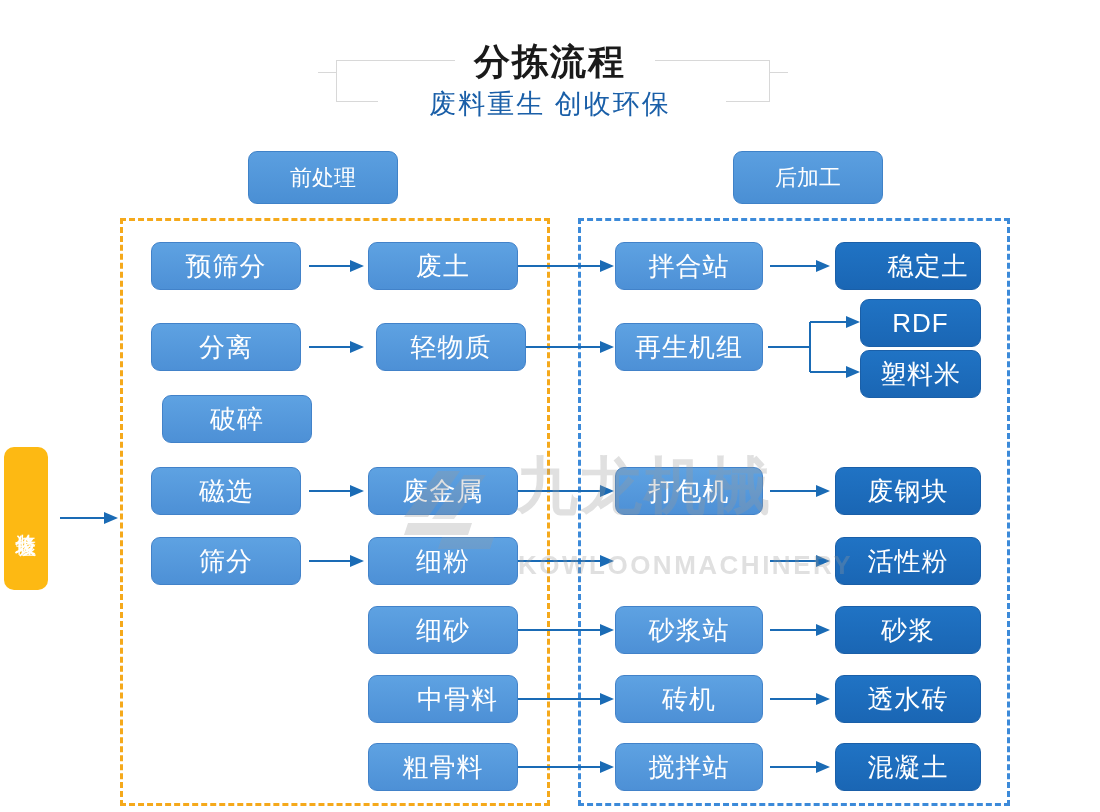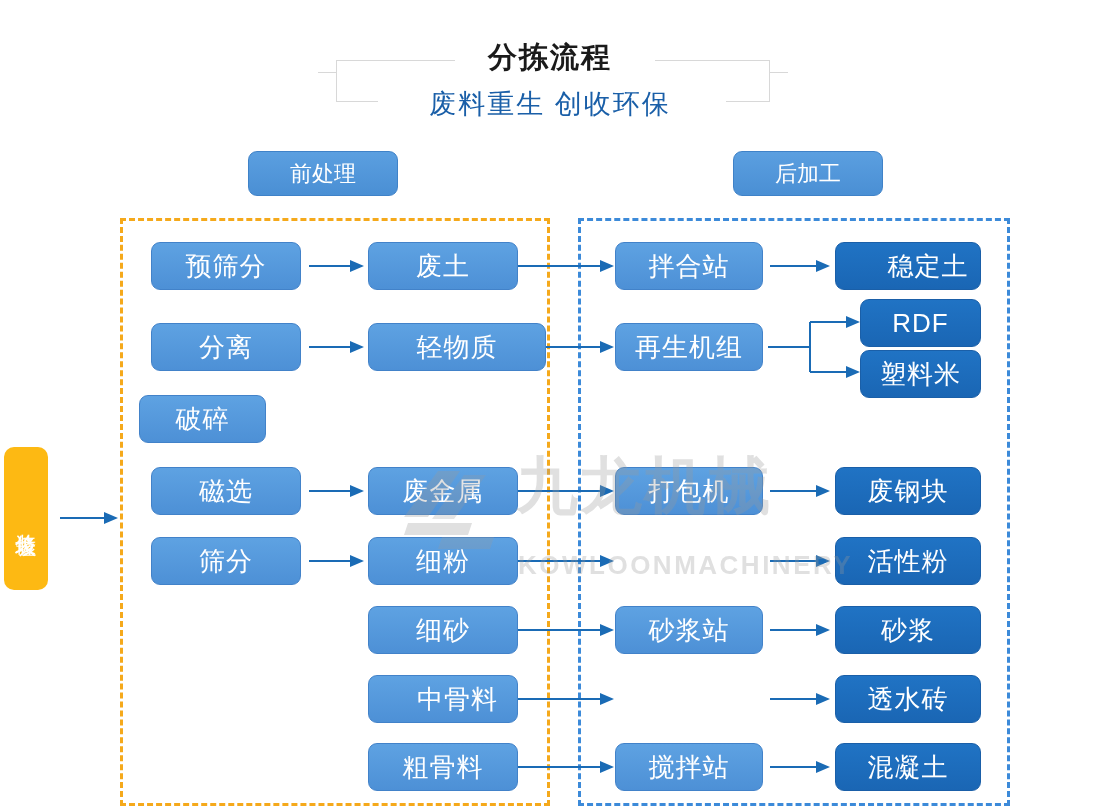--- a/index.html
+++ b/index.html
@@ -21,21 +21,21 @@
   .title-rule {
     position: absolute;
     left: 318px; top: 72px; width: 18px; height: 1px;
     background: #d8d8d8;
   }
   .title-rule.right { left: 770px; }
   .main-title {
     position: absolute;
     left: 0; top: 38px; width: 1100px;
     text-align: center;
-    font-size: 29px; font-weight: bold;
+    font-size: 36px; font-weight: bold;
     color: #1a1a1a;
     letter-spacing: 2px;
     z-index: 3;
   }
   .sub-title {
     position: absolute;
     left: 0; top: 86px; width: 1100px;
     text-align: center;
     font-size: 27px;
     color: #1a5fa8;
@@ -44,21 +44,21 @@
   }
   .title-mask {
     position: absolute;
     background: #ffffff;
     z-index: 2;
   }
 
   
   .section-pill {
     position: absolute;
-    height: 45px;
+    height: 53px;
     border-radius: 9px;
     background: linear-gradient(180deg,#5b9fe0 0%,#4a8fd4 100%);
     border: 1px solid #3f82c8;
     color: #ffffff;
     font-size: 22px;
     display: flex; align-items: center; justify-content: center;
     z-index: 4;
   }
   #pill-pre  { left: 248px; top: 151px; width: 150px; }
   #pill-post { left: 733px; top: 151px; width: 150px; }
@@ -157,21 +157,21 @@
 
   <div class="input-box">装修垃圾</div>
 
   <svg class="conn" style="left:60px; top:508px;" width="58" height="20">
     <line x1="0" y1="10" x2="44" y2="10" stroke-width="2"></line>
     <polygon points="44,4 58,10 44,16"></polygon>
   </svg>
 
   <div class="fbox light" style="left:151px; top:242px; width:150px;">预筛分</div>
   <div class="fbox light" style="left:151px; top:323px; width:150px;">分离</div>
-  <div class="fbox light" style="left:139px; top:395px; width:127px;">破碎</div>
+  <div class="fbox light" style="left:162px; top:395px; width:150px;">破碎</div>
   <div class="fbox light" style="left:151px; top:467px; width:150px;">磁选</div>
   <div class="fbox light" style="left:151px; top:537px; width:150px;">筛分</div>
 
   <svg class="conn" style="left:309px; top:256px;" width="55" height="20">
     <line x1="0" y1="10" x2="41" y2="10" stroke-width="2"></line>
       <polygon points="41,4 55,10 41,16"></polygon>
   </svg>
   <svg class="conn" style="left:309px; top:337px;" width="55" height="20">
     <line x1="0" y1="10" x2="41" y2="10" stroke-width="2"></line>
       <polygon points="41,4 55,10 41,16"></polygon>
@@ -179,21 +179,21 @@
   <svg class="conn" style="left:309px; top:481px;" width="55" height="20">
     <line x1="0" y1="10" x2="41" y2="10" stroke-width="2"></line>
       <polygon points="41,4 55,10 41,16"></polygon>
   </svg>
   <svg class="conn" style="left:309px; top:551px;" width="55" height="20">
     <line x1="0" y1="10" x2="41" y2="10" stroke-width="2"></line>
       <polygon points="41,4 55,10 41,16"></polygon>
   </svg>
 
   <div class="fbox light" style="left:368px; top:242px; width:150px;">废土</div>
-  <div class="fbox light" style="left:368px; top:323px; width:178px;">轻物质</div>
+  <div class="fbox light" style="left:376px; top:323px; width:150px;">轻物质</div>
   <div class="fbox light" style="left:368px; top:467px; width:150px;">废金属</div>
   <div class="fbox light" style="left:368px; top:537px; width:150px;">细粉</div>
   <div class="fbox light" style="left:368px; top:606px; width:150px;">细砂</div>
   <div class="fbox light" style="left:368px; top:675px; width:150px;padding-left:29px;">中骨料</div>
   <div class="fbox light" style="left:368px; top:743px; width:150px;">粗骨料</div>
 
   <svg class="conn" style="left:518px; top:256px;" width="96" height="20">
     <line x1="0" y1="10" x2="82" y2="10" stroke-width="2"></line>
       <polygon points="82,4 96,10 82,16"></polygon>
   </svg>
@@ -219,20 +219,21 @@
   </svg>
   <svg class="conn" style="left:518px; top:757px;" width="96" height="20">
     <line x1="0" y1="10" x2="82" y2="10" stroke-width="2"></line>
       <polygon points="82,4 96,10 82,16"></polygon>
   </svg>
 
   <div class="fbox light" style="left:615px; top:242px; width:148px;">拌合站</div>
   <div class="fbox light" style="left:615px; top:323px; width:148px;">再生机组</div>
   <div class="fbox light" style="left:615px; top:467px; width:148px;">打包机</div>
   <div class="fbox light" style="left:615px; top:606px; width:148px;">砂浆站</div>
+  <div class="fbox light" style="left:615px; top:675px; width:148px;">砖机</div>
   <div class="fbox light" style="left:615px; top:743px; width:148px;">搅拌站</div>
 
   <svg class="conn" style="left:770px; top:256px;" width="60" height="20">
     <line x1="0" y1="10" x2="46" y2="10" stroke-width="2"></line>
       <polygon points="46,4 60,10 46,16"></polygon>
   </svg>
 
   <svg class="conn" style="left:768px; top:310px;" width="92" height="80">
     <line x1="0" y1="37" x2="42" y2="37" stroke-width="2"></line>
     <polyline points="42,12 42,62" stroke-width="2"></polyline>

